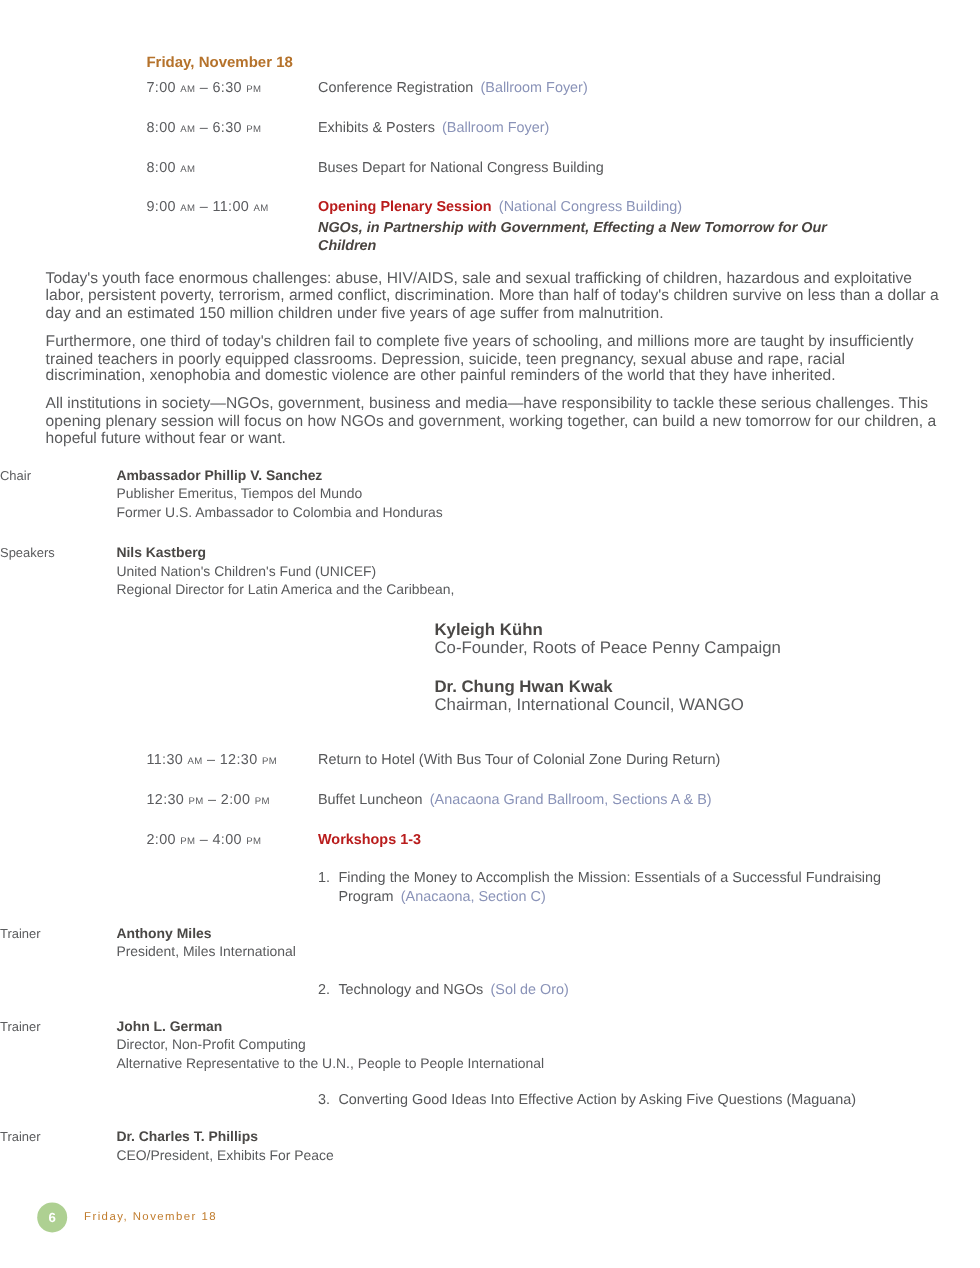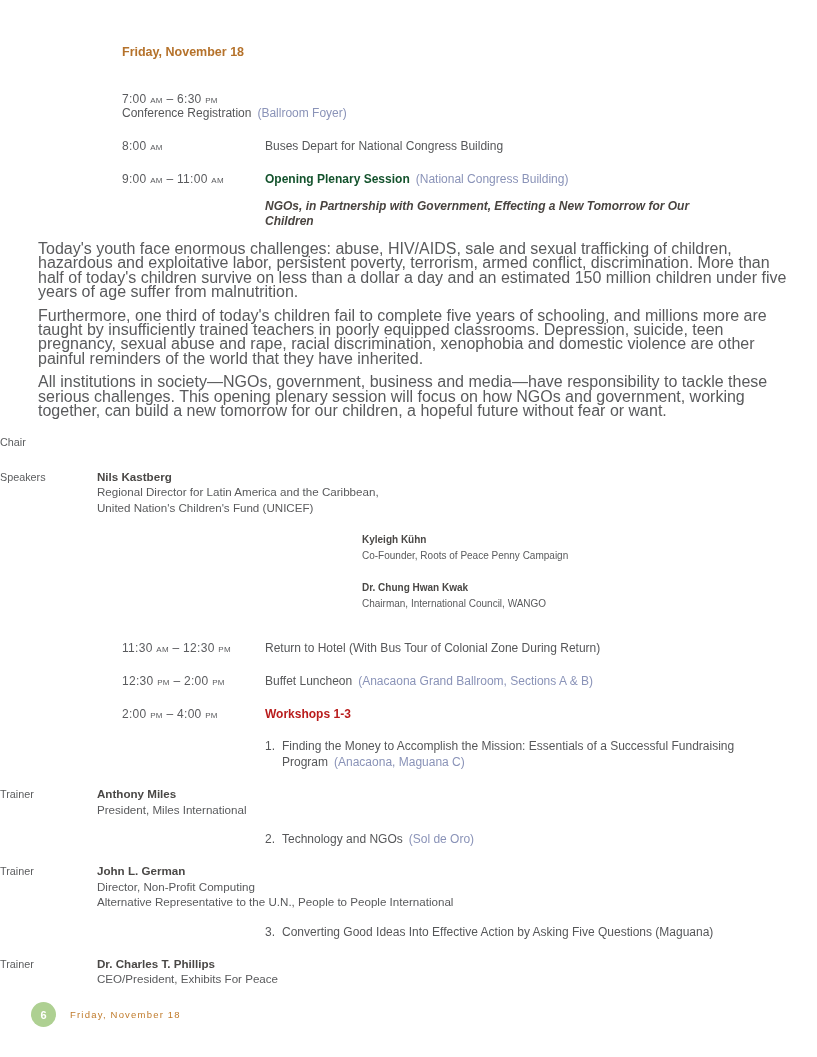--- a/index.html
+++ b/index.html
@@ -7,41 +7,41 @@
     position:relative; width:817px; height:1057px; background:#ffffff;
     font-family:Liberation Sans, sans-serif; color:#58595b; font-size:12px;
     overflow:hidden;
   }
   .heading {
     margin-left:122px; padding-top:45px;
     color:#b5722b; font-weight:bold; font-size:12.5px;
   }
   
   .srow { display:flex; margin-left:122px; margin-top:19px; line-height:14px; }
-  .srow.first { margin-top:33px;flex-direction:column; }
+  .srow.first { margin-top:7px; }
   .srow.gap-lg { margin-top:30px; }
   .time { width:143px; flex:none; font-variant:small-caps; letter-spacing:0.3px; color:#5a5b5e; }
   .evt { }
   .evt-title { color:#565759; }
   .evt-title.bold { font-weight:bold; color:#b91c1c; }
   .loc { color:#8a93b8; margin-left:6px; }
-  .plenary-title { font-weight:bold; color:#14532d; }
+  .plenary-title { font-weight:bold; color:#b91c1c; }
   .plenary-sub {
     font-weight:bold; font-style:italic; color:#494440;
-    max-width:432px; line-height:15px; margin-top:13px;
+    max-width:432px; line-height:15px; margin-top:3px;
   }
   
-  .para { margin:9px 0 0 38px; width:751px; line-height:14.4px; font-size:16px; color:#595a5c; }
+  .para { margin:9px 0 0 38px; width:751px; line-height:14.4px; font-size:13px; color:#595a5c; }
   .para.first { margin-top:13px; }
   
   .pblock { display:flex; margin-top:16px; font-size:11.6px; line-height:15.5px; }
   .plabel { width:97px; flex:none; font-size:10.8px; color:#5b5c5e; padding-top:1px; }
   .pname { font-weight:bold; color:#4a4846; }
   .pline { color:#595a5c; }
-  .pentry { margin:17px 0 0 362px; font-size:10px; line-height:15.5px; }
+  .pentry { margin:17px 0 0 362px; font-size:14px; line-height:15.5px; }
   
   .wtitle { display:flex; margin:14px 0 0 265px; width:505px; line-height:16px; font-size:12px; color:#565759; }
   .wnum { width:17px; flex:none; }
   .footer { position:absolute; left:31px; top:1002px; display:flex; align-items:center; }
   .pagedot {
     width:25px; height:25px; border-radius:50%; background:#aed092;
     color:#ffffff; display:flex; align-items:center; justify-content:center;
     font-size:11px; font-weight:bold;
   }
   .footer-label { margin-left:14px; color:#c07b2b; font-size:9.5px; letter-spacing:1.2px; }
@@ -53,47 +53,58 @@
 
   <div class="heading">Friday, November 18</div>
 
   <div class="srow first">
     <span class="time">7:00 am  –  6:30 pm</span>
     <span class="evt">
       <span class="evt-title">Conference Registration</span><span class="loc">(Ballroom Foyer)</span>
     </span>
   </div>
   <div class="srow">
+    <span class="time">8:00 am  –  6:30 pm</span>
+    <span class="evt">
+      <span class="evt-title">Exhibits &amp; Posters</span><span class="loc">(Ballroom Foyer)</span>
+    </span>
+  </div>
+  <div class="srow">
     <span class="time">8:00 am</span>
     <span class="evt">
       <span class="evt-title">Buses Depart for National Congress Building</span>
     </span>
   </div>
   <div class="srow">
     <span class="time">9:00 am – 11:00 am</span>
     <span class="evt">
       <span class="plenary-title">Opening Plenary Session</span><span class="loc">(National Congress Building)</span>
       <div class="plenary-sub">NGOs, in Partnership with Government, Effecting a New Tomorrow for Our Children</div>
     </span>
   </div>
 
   <p class="para first">Today's youth face enormous challenges: abuse, HIV/AIDS, sale and sexual trafficking of children, hazardous and exploitative labor, persistent poverty, terrorism, armed conflict, discrimination. More than half of today's children survive on less than a dollar a day and an estimated 150 million children under five years of age suffer from malnutrition.</p>
   <p class="para">Furthermore, one third of today's children fail to complete five years of schooling, and millions more are taught by insufficiently trained teachers in poorly equipped classrooms. Depression, suicide, teen pregnancy, sexual abuse and rape, racial discrimination, xenophobia and domestic violence are other painful reminders of the world that they have inherited.</p>
   <p class="para">All institutions in society—NGOs, government, business and media—have responsibility to tackle these serious challenges. This opening plenary session will focus on how NGOs and government, working together, can build a new tomorrow for our children, a hopeful future without fear or want.</p>
 
   <div class="pblock">
     <span class="plabel">Chair</span>
+    <span>
+      <div class="pname">Ambassador Phillip V. Sanchez</div>
+      <div class="pline">Publisher Emeritus, Tiempos del Mundo</div>
+      <div class="pline">Former U.S. Ambassador to Colombia and Honduras</div>
+    </span>
   </div>
 
   <div class="pblock" style="margin-top:18px;">
     <span class="plabel">Speakers</span>
     <span>
       <div class="pname">Nils Kastberg</div>
+      <div class="pline">United Nation's Children's Fund (UNICEF)</div>
       <div class="pline">Regional Director for Latin America and the Caribbean,</div>
-      <div class="pline">United Nation's Children's Fund (UNICEF)</div>
     </span>
   </div>
   <div class="pentry">
     <div class="pname">Kyleigh Kühn</div>
     <div class="pline">Co-Founder, Roots of Peace Penny Campaign</div>
   </div>
   <div class="pentry">
     <div class="pname">Dr. Chung Hwan Kwak</div>
     <div class="pline">Chairman, International Council, WANGO</div>
   </div>
@@ -112,21 +123,21 @@
   </div>
   <div class="srow">
     <span class="time">2:00 pm –  4:00 pm</span>
     <span class="evt">
       <span class="evt-title bold">Workshops 1-3</span>
     </span>
   </div>
 
   <div class="wtitle" style="margin-top:17px;">
     <span class="wnum">1.</span>
-    <span><span>Finding the Money to Accomplish the Mission: Essentials of a Successful Fundraising Program</span><span class="loc">(Anacaona, Maguana C)</span></span>
+    <span><span>Finding the Money to Accomplish the Mission: Essentials of a Successful Fundraising Program</span><span class="loc">(Anacaona, Section C)</span></span>
   </div>
   <div class="pblock">
     <span class="plabel">Trainer</span>
     <span>
       <div class="pname">Anthony Miles</div>
       <div class="pline">President, Miles International</div>
     </span>
   </div>
 
   <div class="wtitle">

